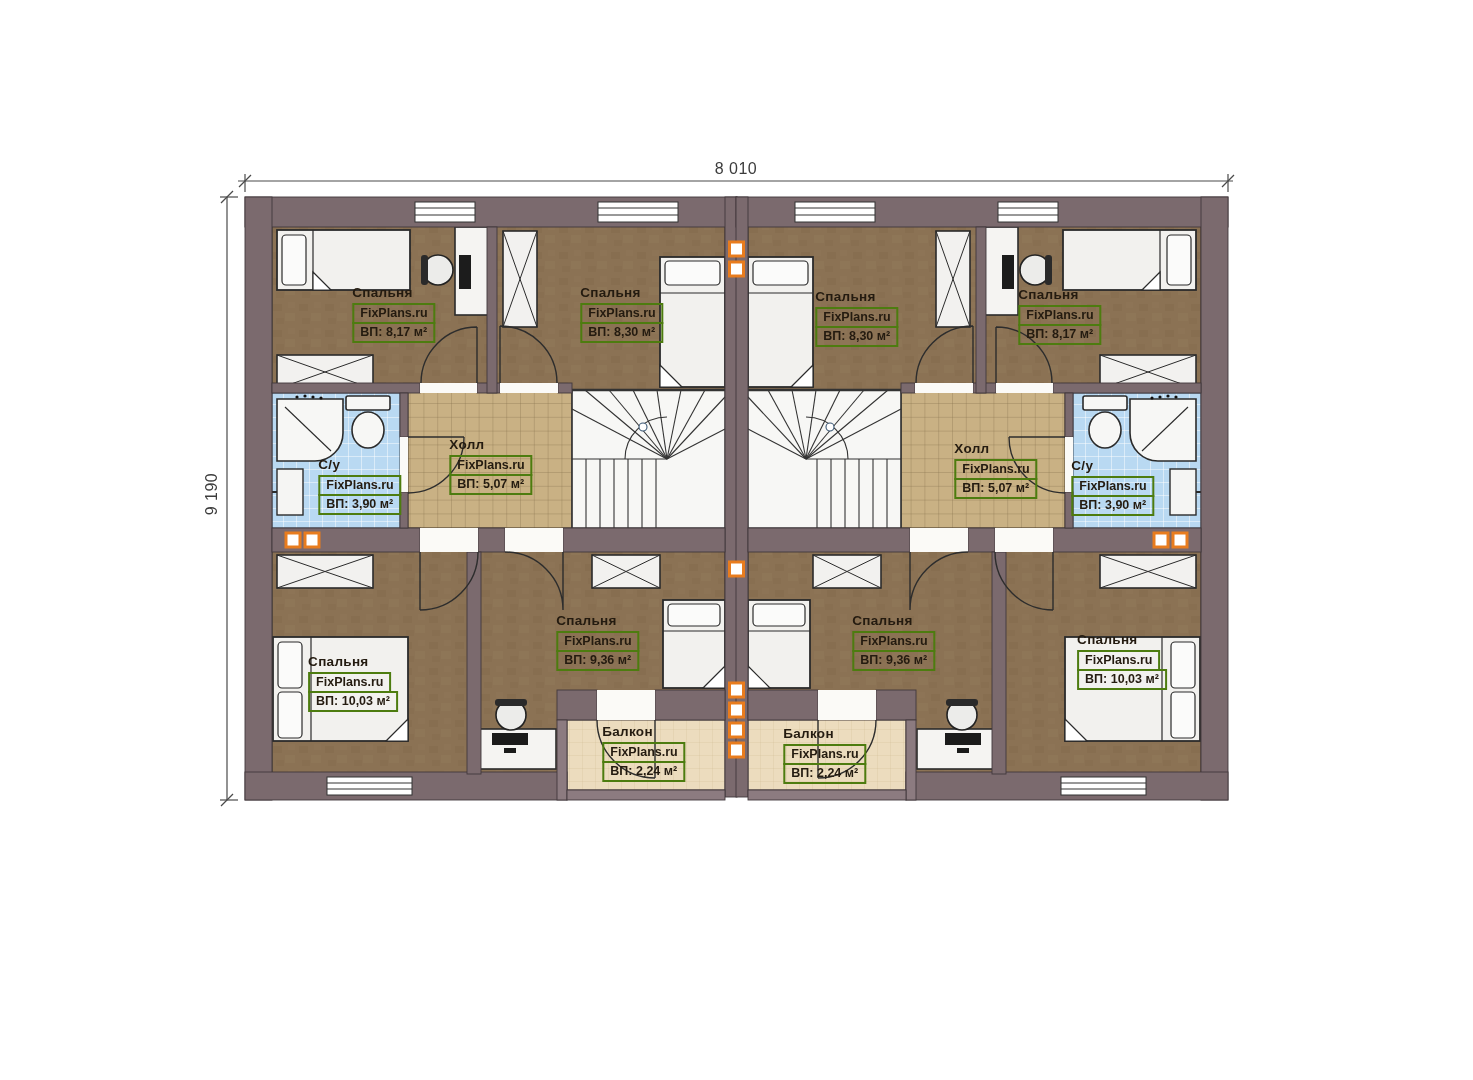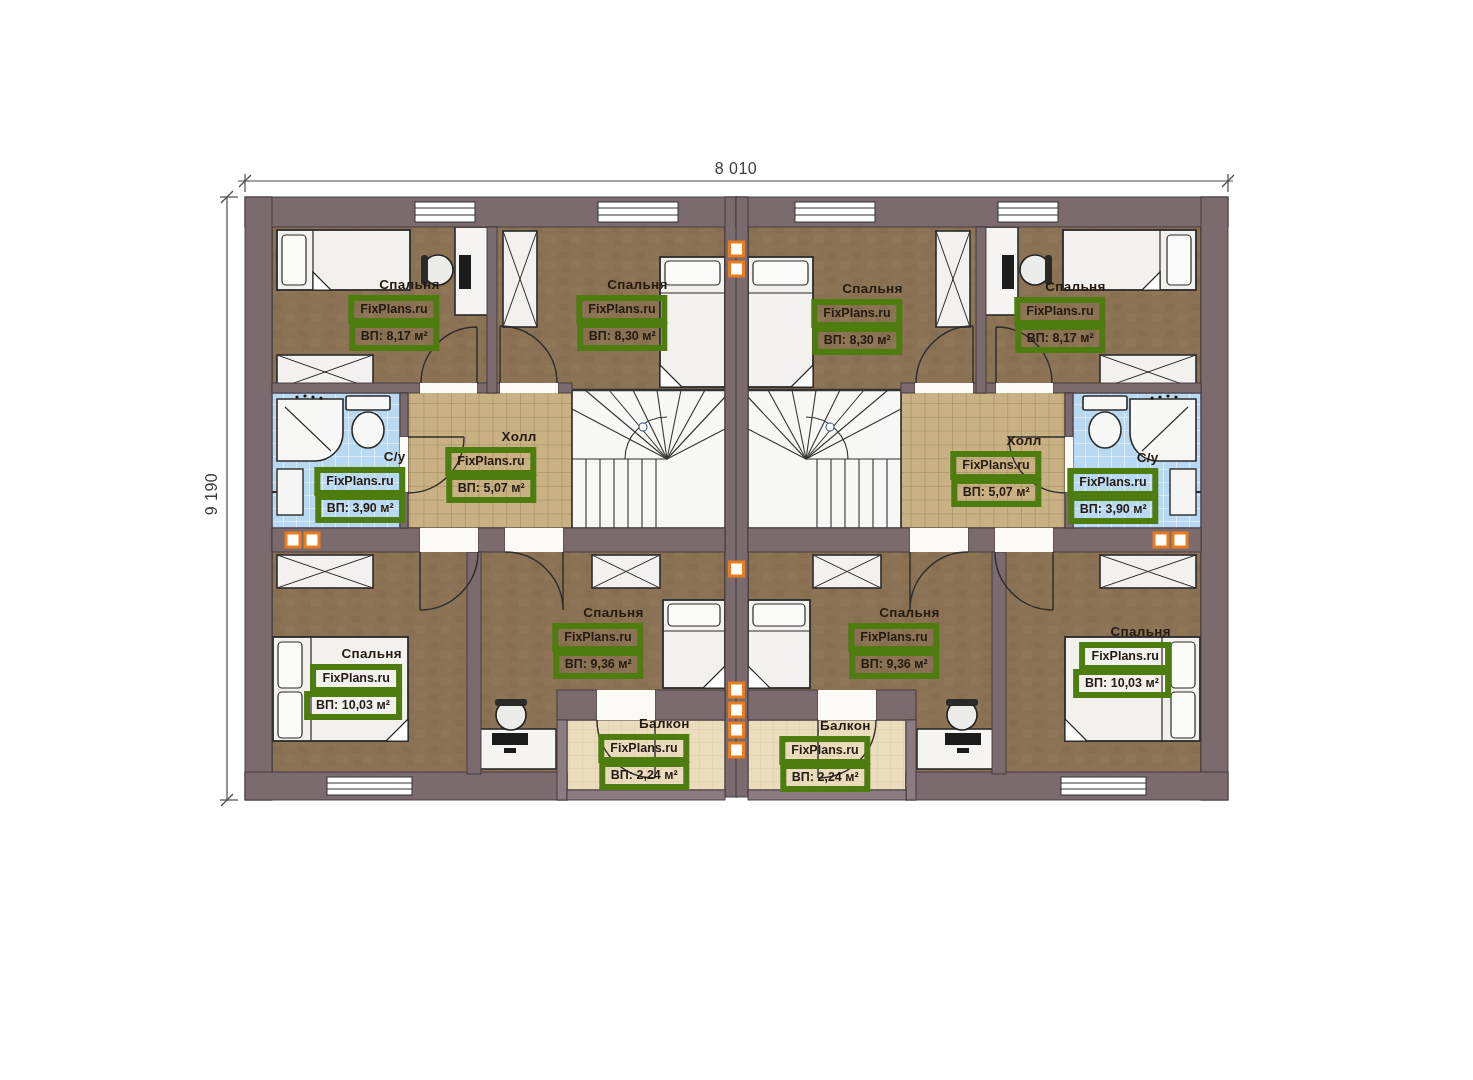--- a/index.html
+++ b/index.html
@@ -4,26 +4,26 @@
 <style>
   html,body{margin:0;padding:0;background:#ffffff;}
   .canvas{
     position:relative;width:1473px;height:1080px;background:#ffffff;overflow:hidden;
     font-family:"Liberation Sans", sans-serif;
   }
   svg{position:absolute;left:0;top:0;}
   .labels{position:absolute;left:0;top:0;width:100%;height:100%;pointer-events:none;}
   .room-label{
     position:absolute;transform:translate(-50%,-50%);
-    display:flex;flex-direction:column;align-items:flex-end;
+    display:flex;flex-direction:column;align-items:flex-start;
     color:#241b10;
   }
   .rl-title{font-weight:700;font-size:13.5px;letter-spacing:.3px;margin-bottom:3px;white-space:nowrap;}
   .rl-box{
-    border:6px solid #4d7c0f;padding:0 6px;font-size:12.5px;font-weight:700;
+    border:2px solid #4d7c0f;padding:0 6px;font-size:12.5px;font-weight:700;
     line-height:17px;white-space:nowrap;
   }
   .rl-box + .rl-box{margin-top:-2px;}
   .dim{position:absolute;color:#3c3c3c;font-size:16px;letter-spacing:.5px;}
   .dim-top{left:736px;top:160px;transform:translate(-50%,0);}
   .dim-left{left:212px;top:494px;transform:translate(-50%,-50%) rotate(-90deg);}
 </style>
 </head>
 <body>
 

